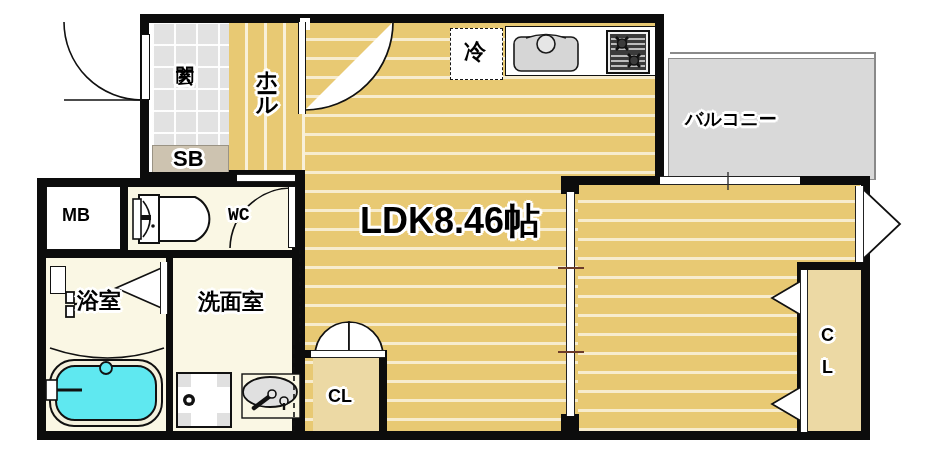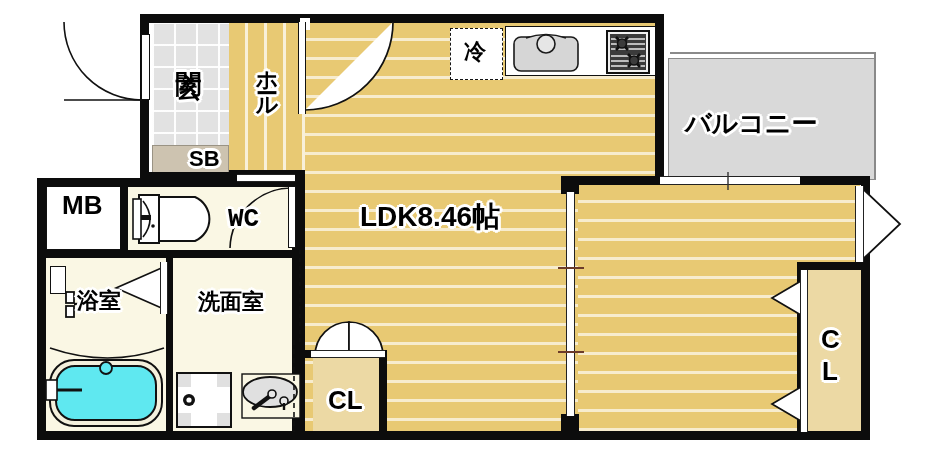--- a/index.html
+++ b/index.html
@@ -66,22 +66,22 @@
       -2px 0 0 #fff, 2px 0 0 #fff, 0 -2px 0 #fff, 0 2px 0 #fff,
       -3px 0 0 #fff, 3px 0 0 #fff, 0 -3px 0 #fff, 0 3px 0 #fff;
     font-family: "Liberation Sans", "DejaVu Sans", sans-serif;
     letter-spacing: 0px;
     line-height: 1;
   }
   .lbl-vertical {
     writing-mode: vertical-rl;
     text-orientation: upright;
   }
-  .lbl-xl { font-size: 28px; }
-  .lbl-lg { font-size: 26px; }
+  .lbl-xl { font-size: 36px; }
+  .lbl-lg { font-size: 18px; }
   .lbl-md { font-size: 22px; }
 
   
   .fix-line { stroke: #111; fill: none; }
   .leaf { background: #ffffff; border: 1.5px solid #111; box-sizing: border-box; }
   .dashed-box {
     border: 1.6px dashed #151515;
     background: #ffffff;
     box-sizing: border-box;
   }
@@ -313,23 +313,23 @@
   <svg class="abs" style="left:296px; top:250px; width:8px; height:92px;">
     <line x1="4" y1="0" x2="4" y2="92" stroke="#111" stroke-width="1.4" stroke-dasharray="4,4"></line>
   </svg>
 
   <div class="abs white" style="left:237px; top:174px; width:58px; height:8px; border-top:1.3px solid #222; border-bottom:1.3px solid #222; box-sizing:border-box;"></div>
 
   <div class="abs lbl lbl-lg lbl-vertical" style="left:176px; top:52px;">玄関</div>
 
   <div class="abs lbl lbl-md lbl-vertical" style="left:256px; top:56px;">ホール</div>
 
-  <div class="abs lbl lbl-md" style="left:173px; top:148px;margin-left:16px;">SB</div>
-
-  <div class="abs lbl lbl-lg" style="left:62px; top:192px;text-align:center;">MB</div>
+  <div class="abs lbl lbl-md" style="left:173px; top:148px;">SB</div>
+
+  <div class="abs lbl lbl-lg" style="left:62px; top:206px;text-align:center;">MB</div>
 
   <div class="abs lbl lbl-lg" style="left:228px; top:206px;font-family:Liberation Mono, monospace;">WC</div>
 
   <div class="abs lbl lbl-md" style="left:77px; top:290px;">浴室</div>
 
   <div class="abs lbl lbl-md" style="left:198px; top:291px;">洗面室</div>
 
   <div class="abs lbl lbl-xl" style="left:360px; top:203px;">LDK8.46帖</div>
 
 

